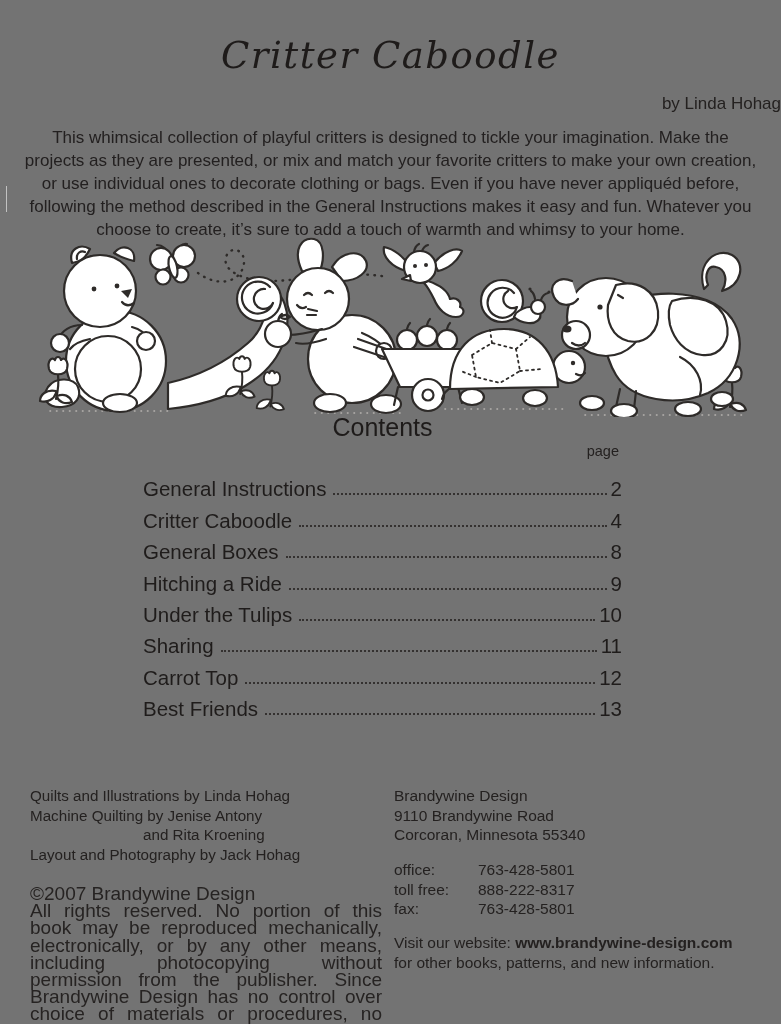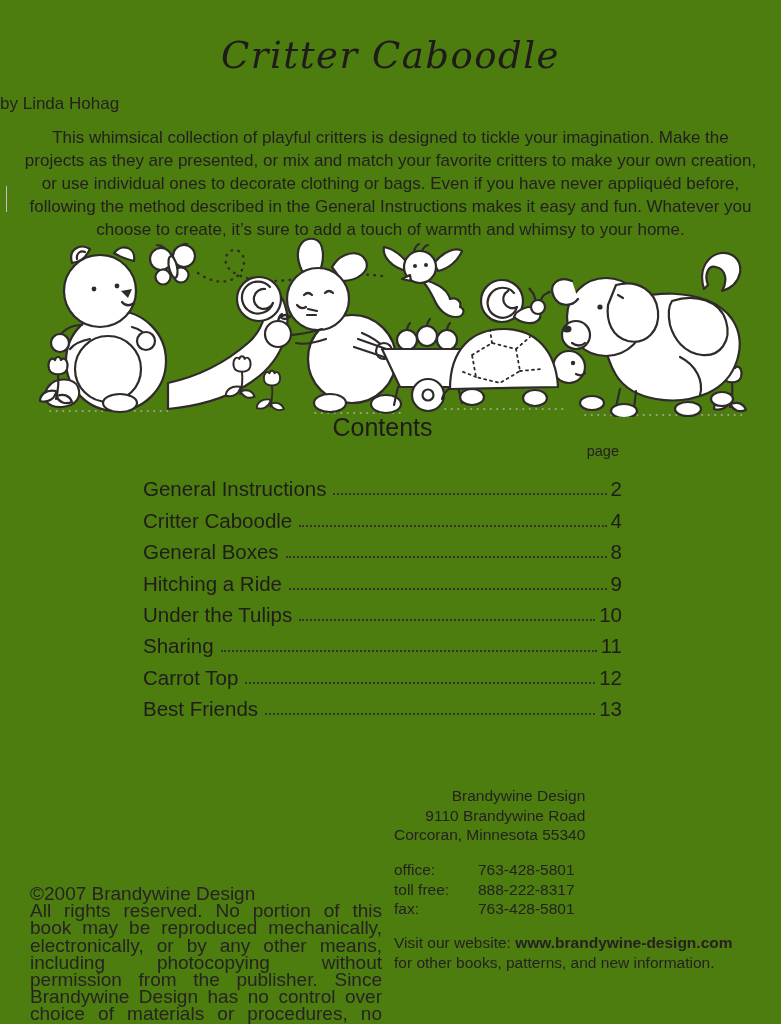--- a/index.html
+++ b/index.html
@@ -1,44 +1,44 @@
 <!DOCTYPE html>
 <html><head>
 <meta charset="utf-8">
 <style>
   html,body{margin:0;padding:0;background:#ffffff;}
   .page{
-    position:relative;width:781px;height:1024px;background:#4d7c0f;
+    position:relative;width:781px;height:1024px;background:#737373;
     font-family:"Liberation Sans",sans-serif;color:#242120;overflow:hidden;text-decoration:underline;
   }
   .title{
     position:absolute;top:34px;left:0;width:781px;text-align:center;
     font-family:"DejaVu Serif",serif;font-style:italic;font-size:37px;
     letter-spacing:1.5px;color:#1e1b1a;
   }
-  .byline{position:absolute;top:94px;left:0;width:781px;text-align:left;font-size:17px;}
+  .byline{position:absolute;top:94px;left:0;width:781px;text-align:right;font-size:17px;}
   .intro{
     position:absolute;top:126px;left:23px;width:735px;text-align:center;
     font-size:17px;line-height:23px;color:#232020;
   }
   .scan-artifact{position:absolute;left:6px;top:186px;width:1px;height:26px;background:#c2c2c2;}
   .illustration{position:absolute;left:20px;top:237px;width:740px;height:180px;}
   .contents{position:absolute;left:143px;top:413px;width:479px;}
   .contents-heading{margin:0;text-align:center;font-size:25px;font-weight:normal;color:#1e1b1a;}
   .page-label{text-align:right;font-size:14.5px;margin-top:1px;padding-right:3px;}
   .toc{margin-top:11px;}
   .toc-row{display:flex;align-items:flex-end;height:31.4px;font-size:20.5px;color:#1f1c1b;}
   .toc-label{white-space:nowrap;}
   .toc-dots{flex:1;border-bottom:2.6px dotted #343130;margin:0 4px 6px 7px;}
   .toc-num{white-space:nowrap;}
   .credits{position:absolute;left:30px;top:786px;font-size:15.2px;line-height:19.5px;}
   .credits .indent{padding-left:113px;}
   .copyright{position:absolute;left:30px;top:885px;width:352px;font-size:19px;line-height:17.2px;color:#262322;}
   .copyright-body{text-align:justify;text-align-last:justify;margin-top:0;}
-  .publisher{position:absolute;left:394px;top:786px;font-size:15.5px;line-height:19.5px;text-align:right;}
+  .publisher{position:absolute;left:394px;top:786px;font-size:15.5px;line-height:19.5px;}
   .phones{position:absolute;left:394px;top:860px;display:grid;grid-template-columns:84px auto;font-size:15.5px;line-height:19.5px;}
   .website{position:absolute;left:394px;top:933px;font-size:15.5px;line-height:20px;}
   .website .url{font-weight:bold;}
 </style>
 </head>
 <body>
 
 <div class="page">
 
   <div class="title">Critter Caboodle</div>
@@ -245,20 +245,26 @@
         <span class="toc-num">12</span>
       </div>
       <div class="toc-row">
         <span class="toc-label">Best Friends</span>
         <span class="toc-dots"></span>
         <span class="toc-num">13</span>
       </div>
     </div>
   </div>
 
+  <div class="credits">
+    <div>Quilts and Illustrations by Linda Hohag</div>
+    <div>Machine Quilting by Jenise Antony</div>
+    <div class="indent">and Rita Kroening</div>
+    <div>Layout and Photography by Jack Hohag</div>
+  </div>
 
   <div class="copyright">
     <div>©2007 Brandywine Design</div>
     <div class="copyright-body">All rights reserved.  No portion of this book may be reproduced mechanically, electronically, or by any other means, including photocopying without permission from the publisher.  Since Brandywine Design has no control over choice of materials or procedures, no warranty is given nor results guaranteed.</div>
   </div>
 
   <div class="publisher">
     <div>Brandywine Design</div>
     <div>9110 Brandywine Road</div>
     <div>Corcoran, Minnesota 55340</div>

